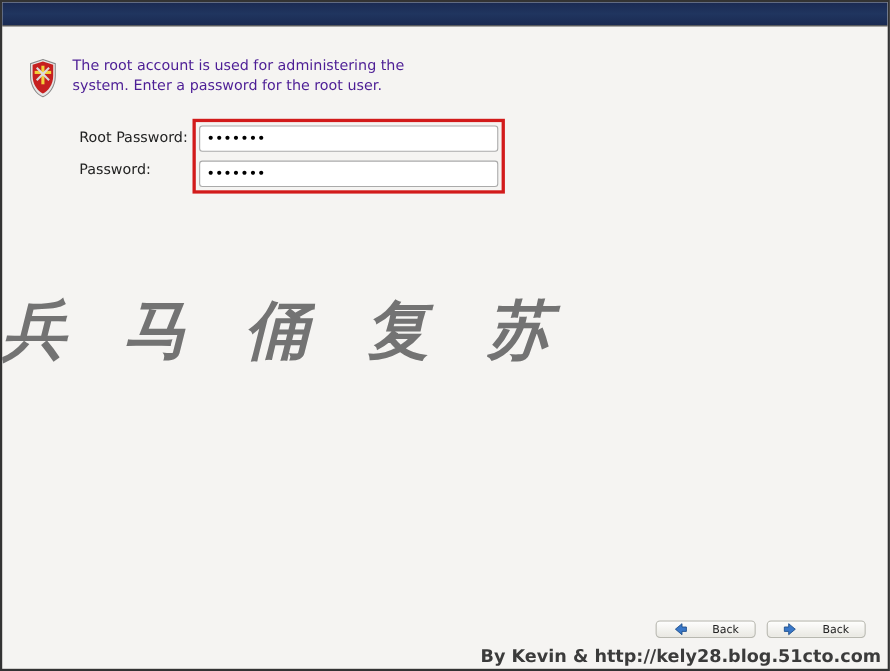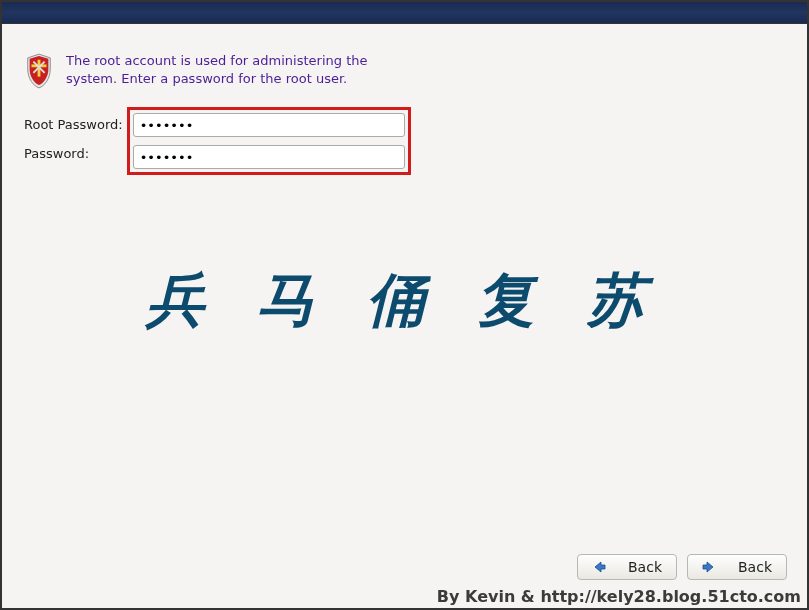--- a/index.html
+++ b/index.html
@@ -34,20 +34,21 @@
     }
     .intro-text {
       max-width: 320px;
       line-height: 1.35;
       color: #4c1d95;
     }
     .form-label {
       text-align: left;
       color: #222;
       font-size: 13px;
+      margin-left: 48px;
     }
     .highlight-group {
       border: 3px solid #d21b1b;
       padding: 3px;
       display: grid;
       gap: 8px;
     }
     input[type="password"] {
       width: 272px;
       height: 24px;
@@ -66,24 +67,23 @@
     .form-outer {
       display: flex;
       align-items: flex-start;
       gap: 4px;
     }
     .watermark-cn {
       position: absolute;
       top: 260px;
       left: 0;
       right: 0;
-      text-align: center;
       font-size: 58px;
       font-weight: bold;
-      color: #0c4a6e;
+      color: #737373;
       letter-spacing: 18px;
       pointer-events: none;
       font-family: "SimHei", "Microsoft YaHei", sans-serif;
       font-style: italic;
     }
     .button-bar {
       position: absolute;
       bottom: 28px;
       right: 20px;
       display: flex;
@@ -92,25 +92,25 @@
     .btn {
       display: inline-flex;
       align-items: center;
       gap: 22px;
       padding: 4px 14px;
       border: 1px solid #b8b8b0;
       border-radius: 4px;
       background: linear-gradient(to bottom, #fefefd, #e9e8e2);
       cursor: pointer;
       font-family: inherit;
-      font-size: 14px;
+      font-size: 10px;
       color: #222;
       min-width: 78px;
       justify-content: center;
-      height: 26px;
+      height: 16px;
     }
     .arrow-left, .arrow-right {
       width: 14px;
       height: 14px;
       display: inline-block;
     }
     .credit {
       position: absolute;
       bottom: 2px;
       right: 6px;

